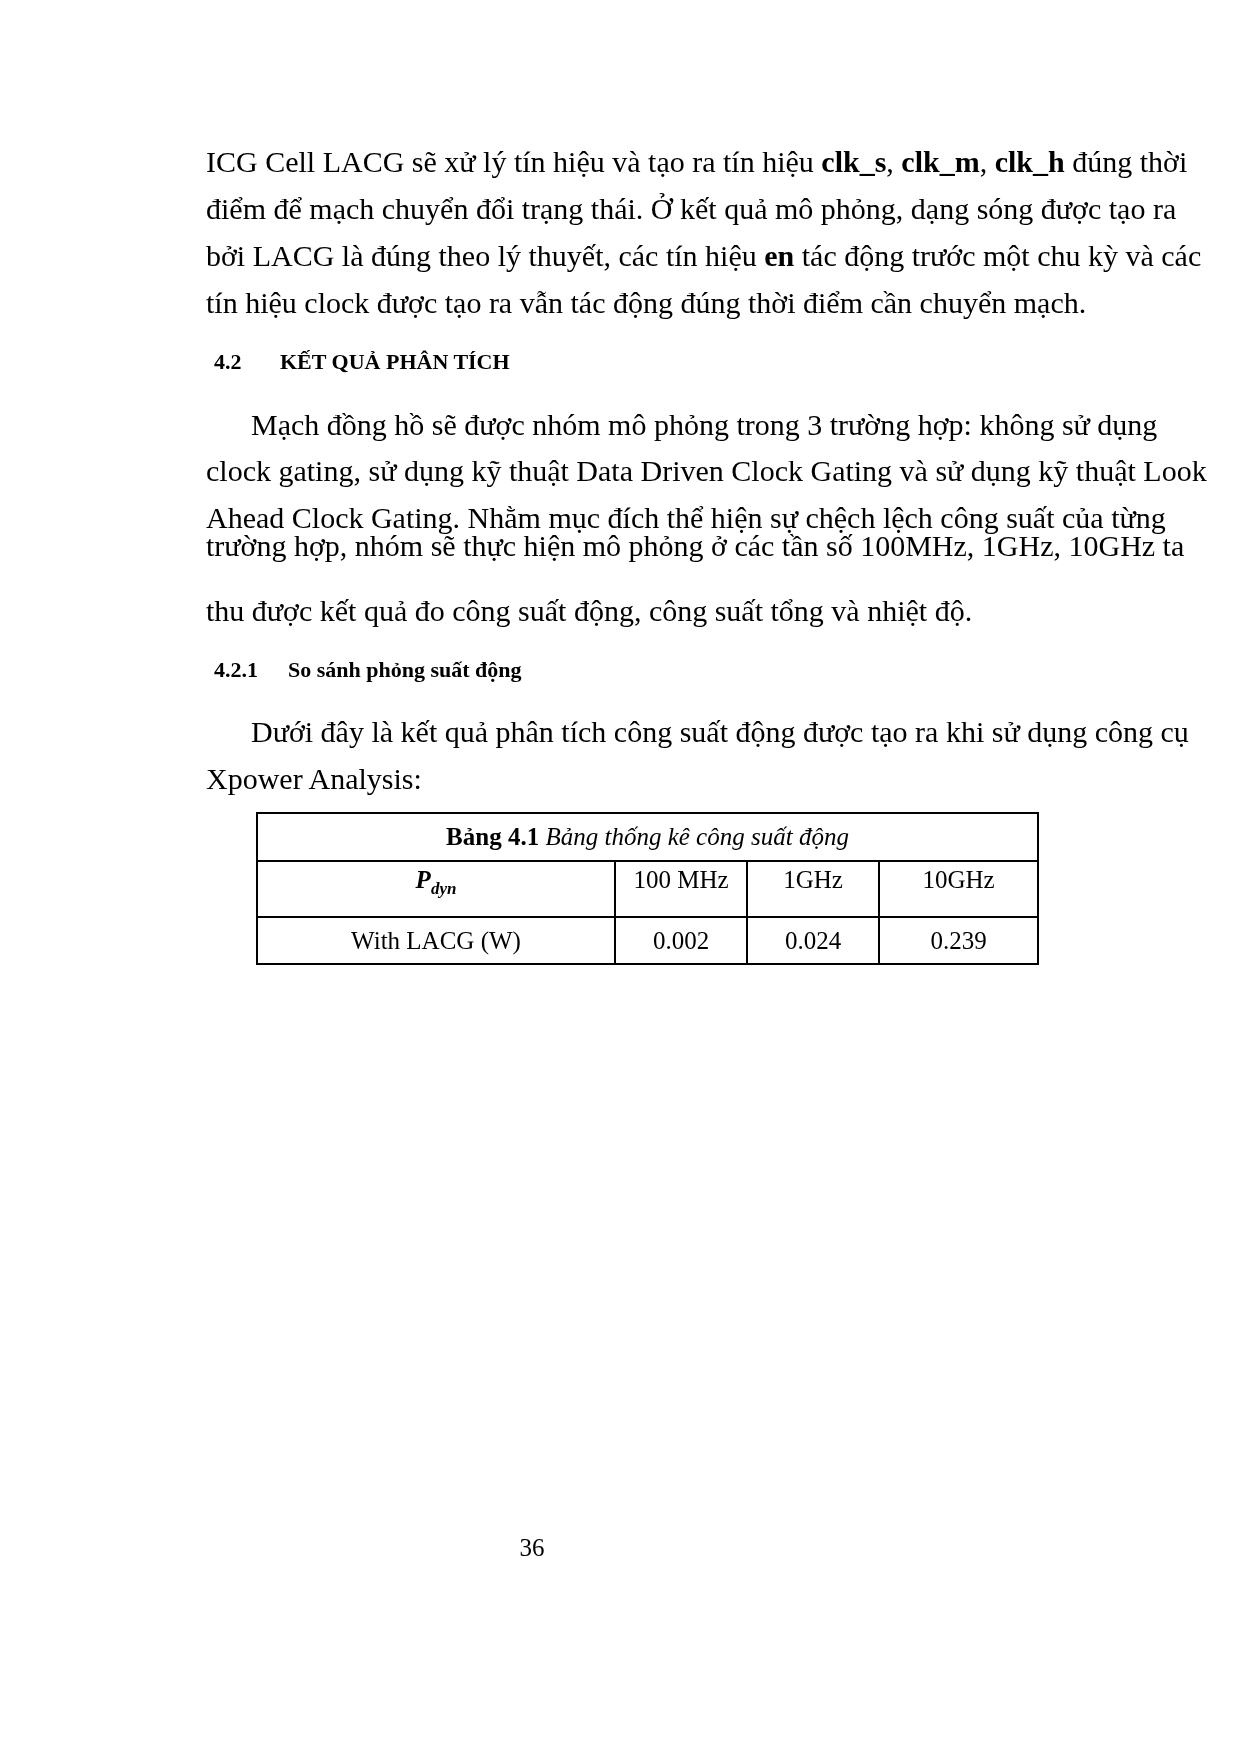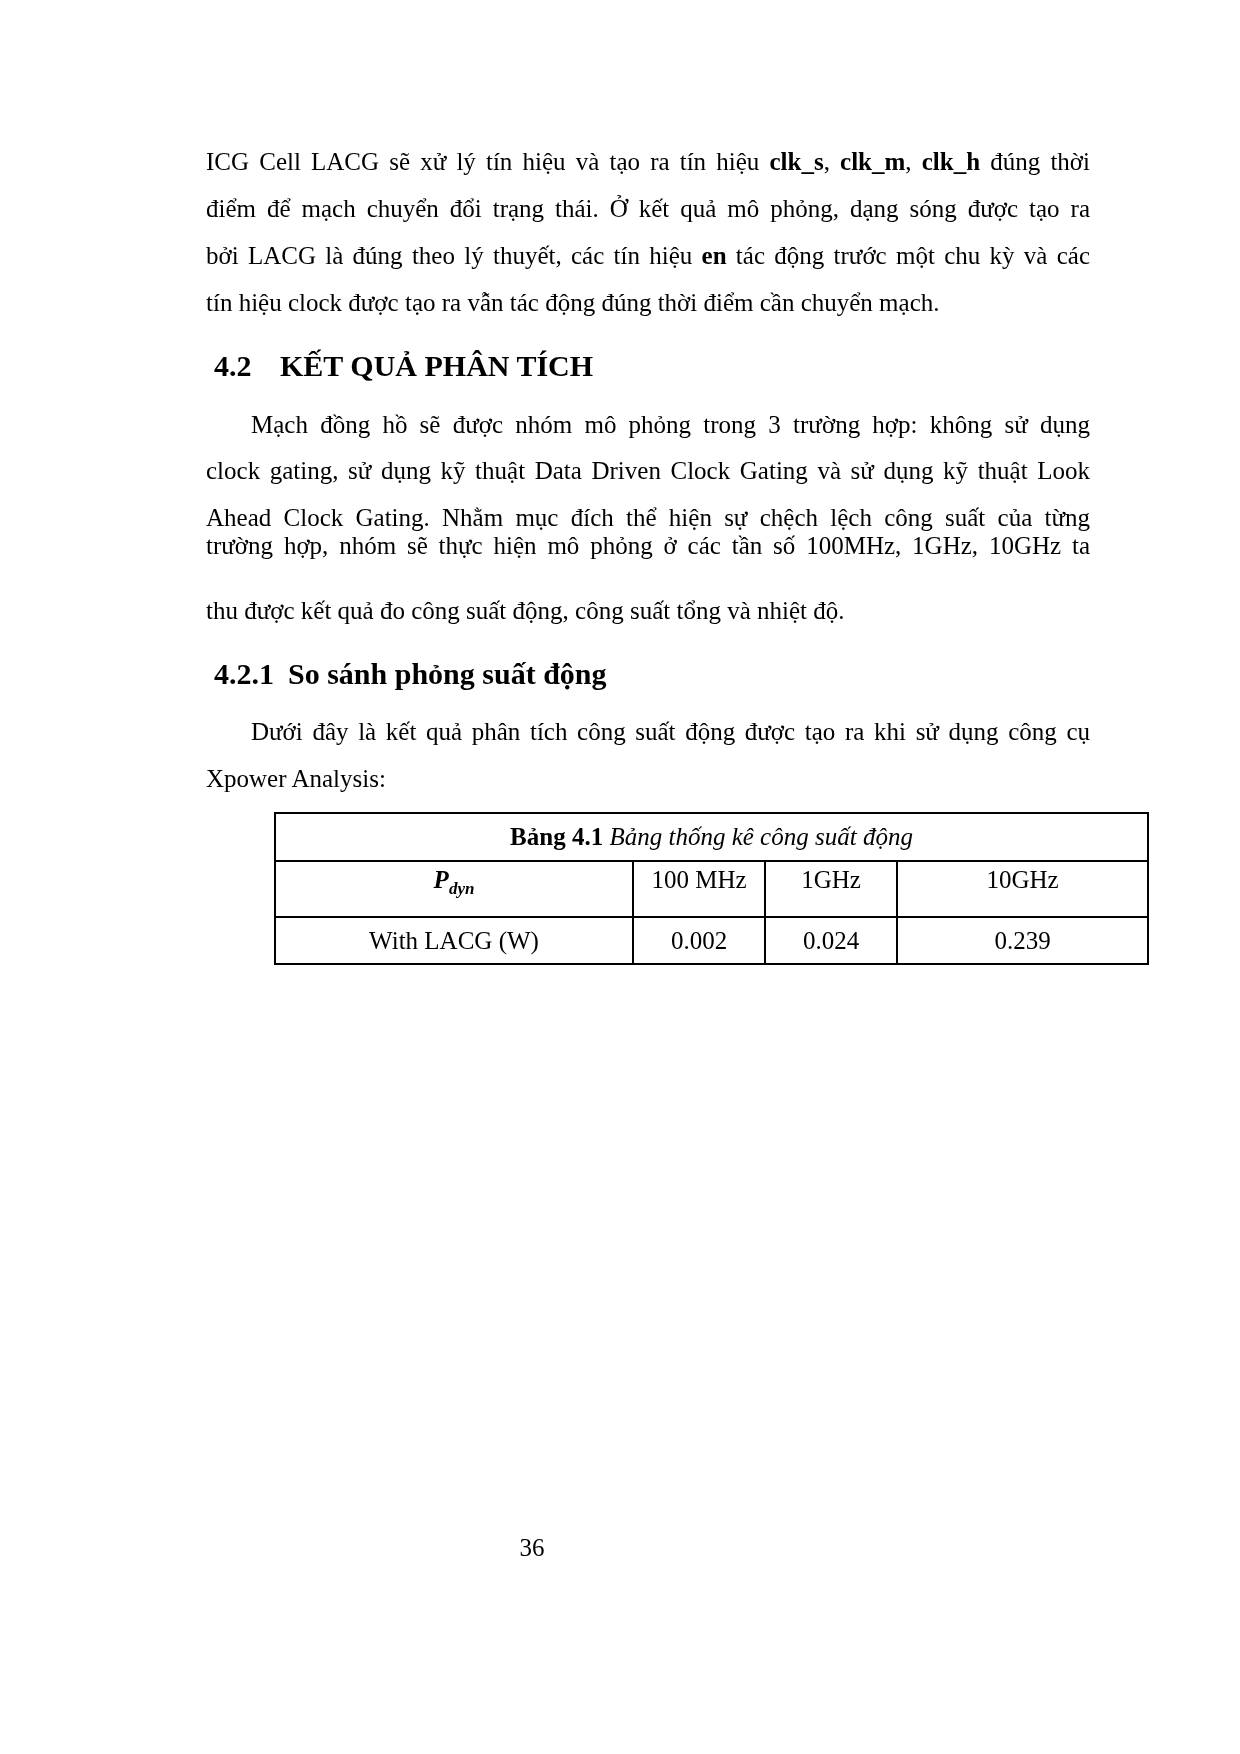--- a/index.html
+++ b/index.html
@@ -1,24 +1,24 @@
 <!DOCTYPE html>
 <html><head>
 <meta charset="utf-8">
 <style>
   html, body { margin:0; padding:0; background:#ffffff; }
   body { width:1240px; height:1754px; position:relative; overflow:hidden;
          font-family:"Liberation Serif", "DejaVu Serif", serif; color:#000; }
-  .line { position:absolute; left:206px; width:884px; font-size:25px; line-height:30px; white-space:nowrap; }
+  .line { position:absolute; left:206px; width:884px; font-size:30px; line-height:30px; white-space:nowrap; }
   .just { text-align:justify; text-align-last:justify; }
-  .h2 { position:absolute; left:214px; font-size:30px; font-weight:bold; white-space:nowrap; }
+  .h2 { position:absolute; left:214px; font-size:22px; font-weight:bold; white-space:nowrap; }
   .h2 .num { display:inline-block; width:66px; }
   .h3 .num { display:inline-block; width:74px; }
   b { font-weight:bold; }
-  table { position:absolute; left:274px; top:812px; width:875px; border-collapse:collapse;
+  table { position:absolute; left:256px; top:812px; width:783px; border-collapse:collapse;
           font-size:25px; }
   td { border:2px solid #000; text-align:center; padding:0; }
   .cap { height:46px; }
   .hdr td { height:50px; vertical-align:top; padding-top:4px; }
   .row td { height:45px; }
   .pdyn { font-weight:bold; font-style:italic; }
   .pdyn sub { font-size:17px; }
   .pageno { position:absolute; top:1534px; left:0; width:1064px; text-align:center; font-size:25px; }
 </style>
 </head>

